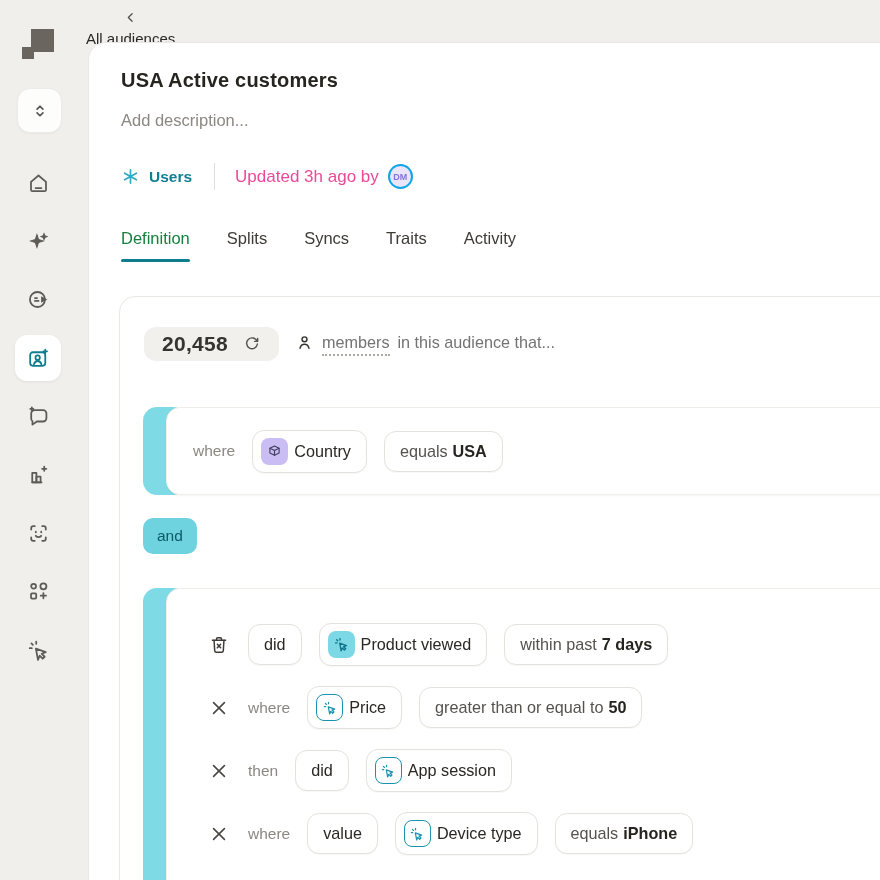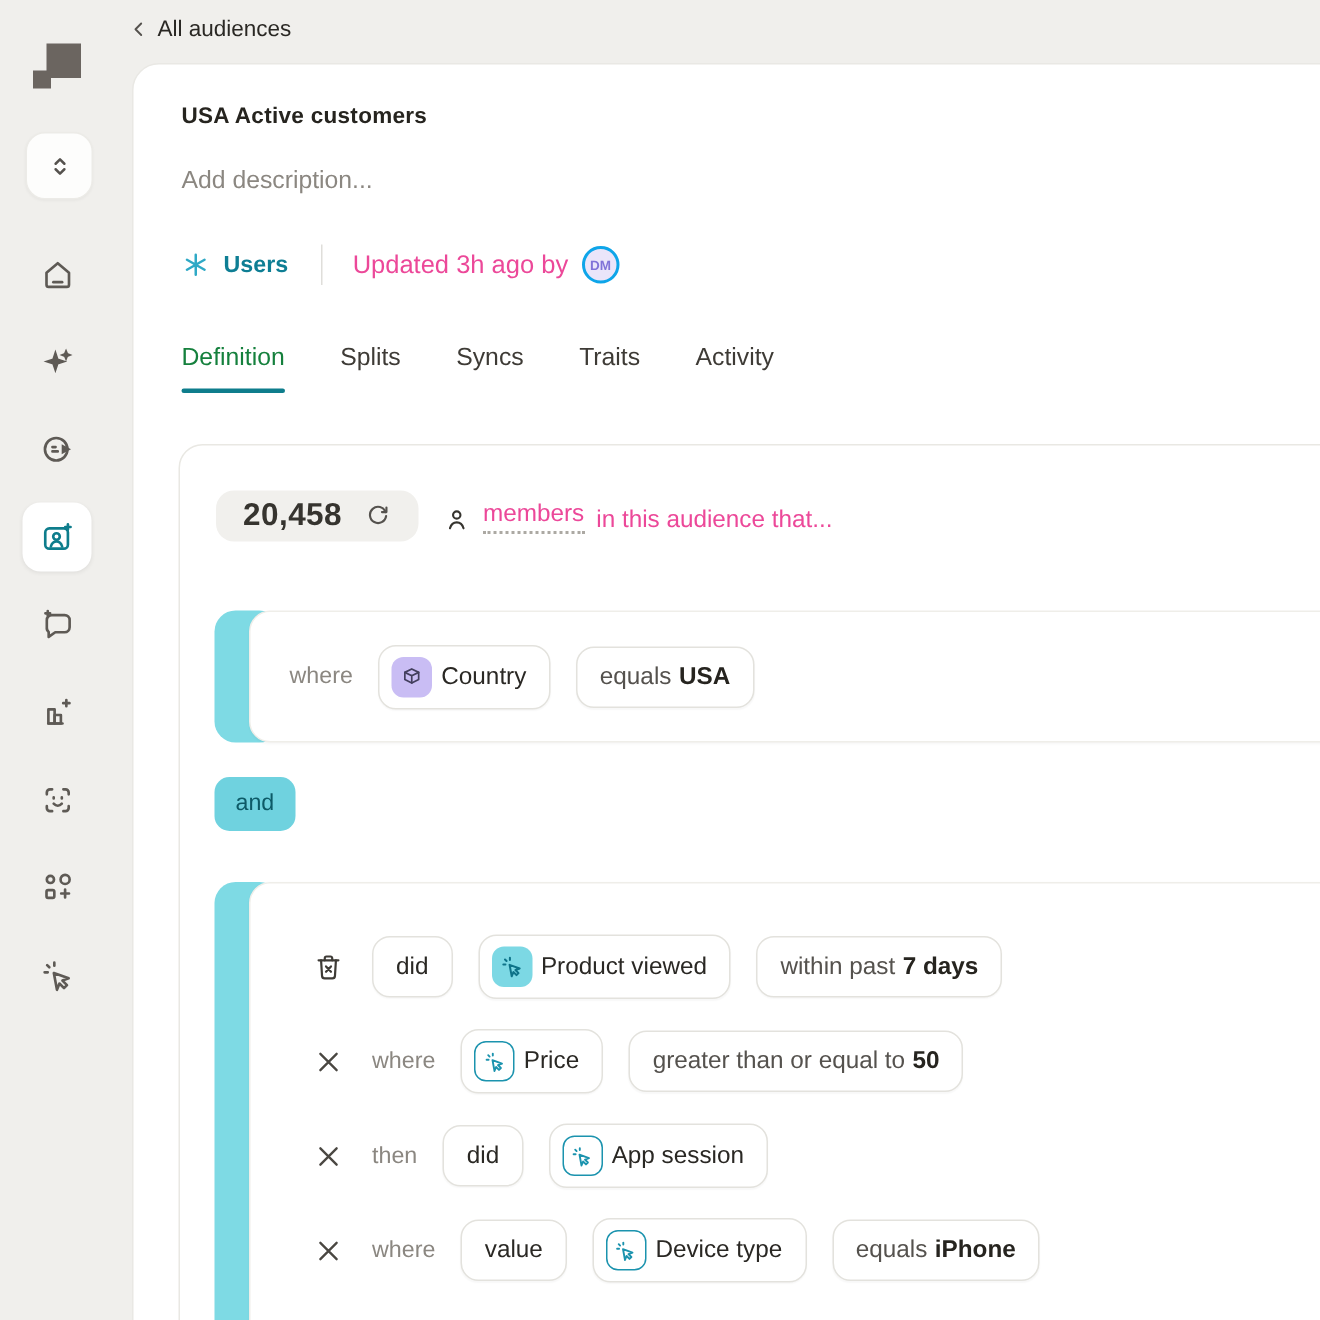--- a/index.html
+++ b/index.html
@@ -7,40 +7,40 @@
   body {
     position:relative; overflow:hidden;
     background:#F0EFEC;
     font-family:"Liberation Sans", sans-serif;
     color:#26241F;
   }
   svg { display:block; }
 
   
   .breadcrumb { position:absolute; left:86px; top:11px; display:flex; align-items:center; gap:6px;
-    font-size:15px; color:#2A2824; cursor:pointer; }
+    font-size:15px; color:#2A2824; cursor:pointer;flex-direction:column; }
 
   
   .sidebar { position:absolute; left:0; top:0; width:88px; height:880px; }
   .logo { position:absolute; left:22px; top:29px; width:34px; height:31px; }
   .logo .sq-big { position:absolute; left:9px; top:0; width:23px; height:23px; background:#6B6560; }
   .logo .sq-small { position:absolute; left:0; top:18px; width:12px; height:12px; background:#6B6560; }
   .switcher { position:absolute; left:17px; top:88px; width:45px; height:45px; background:#FDFDFC;
     border:1px solid #ECEBE7; border-radius:13px; display:flex; align-items:center; justify-content:center;
     box-shadow:0 1px 2px rgba(0,0,0,.04); cursor:pointer; }
   .nav-item { position:absolute; left:15px; width:46px; height:46px; display:flex; align-items:center;
     justify-content:center; border-radius:12px; cursor:pointer; }
   .nav-item.active { background:#FFFFFF; box-shadow:0 1px 3px rgba(0,0,0,.07); }
   .nav-item svg { stroke:#5E5A55; }
   .nav-item.active svg { stroke:#0E7D8C; }
 
   
   .main-card { position:absolute; left:88px; top:42px; width:812px; height:858px;
     background:#FFFFFF; border:1px solid #E9E8E4; border-top-left-radius:18px; }
-  .page-title { position:absolute; left:32px; top:26px; font-size:15px; font-weight:700; color:#26241F; letter-spacing:.2px; }
+  .page-title { position:absolute; left:32px; top:26px; font-size:20px; font-weight:700; color:#26241F; letter-spacing:.2px; }
   .page-desc { position:absolute; left:32px; top:68px; font-size:16.5px; color:#8B8781; cursor:text; }
   .meta-row { position:absolute; left:32px; top:120px; display:flex; align-items:center; }
   .entity-badge { display:flex; align-items:center; gap:9px; cursor:pointer; }
   .entity-badge .label { font-size:15.5px; font-weight:700; color:#0E7E94; }
   .meta-divider { width:1px; height:27px; background:#DFDEDA; margin:0 20px 0 22px; }
   .updated-text { font-size:17px; color:#ec4899; margin-right:9px; }
   .avatar { width:25px; height:25px; border-radius:50%; background:#EAE5FA; border:2px solid #0ea5e9;
     color:#8173D8; font-size:9px; font-weight:700; display:flex; align-items:center; justify-content:center; }
 
   .tabs { position:absolute; left:32px; top:186px; display:flex; gap:37px; font-size:16.5px; }
@@ -51,21 +51,21 @@
 
   
   .outer-box { position:absolute; left:30px; top:253px; width:840px; height:700px;
     background:#FFFFFF; border:1px solid #E9E8E3; border-radius:16px; }
 
   .count-row { position:absolute; left:24px; top:30px; display:flex; align-items:center; gap:16px; }
   .count-pill { display:flex; align-items:center; gap:15px; height:34px; padding:0 18px;
     background:#F1F0ED; border-radius:12px; }
   .count-num { font-size:21px; font-weight:700; color:#36342F; letter-spacing:.3px; }
   .refresh-btn { cursor:pointer; display:flex; }
-  .members-part { display:flex; align-items:flex-end; gap:8px; font-size:16.2px; color:#ec4899; }
+  .members-part { display:flex; align-items:flex-start; gap:8px; font-size:16.2px; color:#737373; }
   .members-link { border-bottom:2px dotted #ACA9A3; padding-bottom:2px; cursor:pointer; }
 
   .teal-bar { position:absolute; width:44px; border-radius:14px; background:#7EDAE4; }
   .cond-card { position:absolute; background:#FFFFFF; border:1px solid #EFEEE9; border-radius:14px;
     box-shadow:0 1px 2px rgba(0,0,0,.04); }
   .bar-1 { left:23px; top:110px; height:88px; }
   .card-1 { left:46px; top:110px; width:790px; height:88px; }
   .card-1 .row { height:100%; padding-left:26px; }
 
   .and-chip { position:absolute; left:23px; top:221px; padding:9px 14px; background:#6FD2DF;

